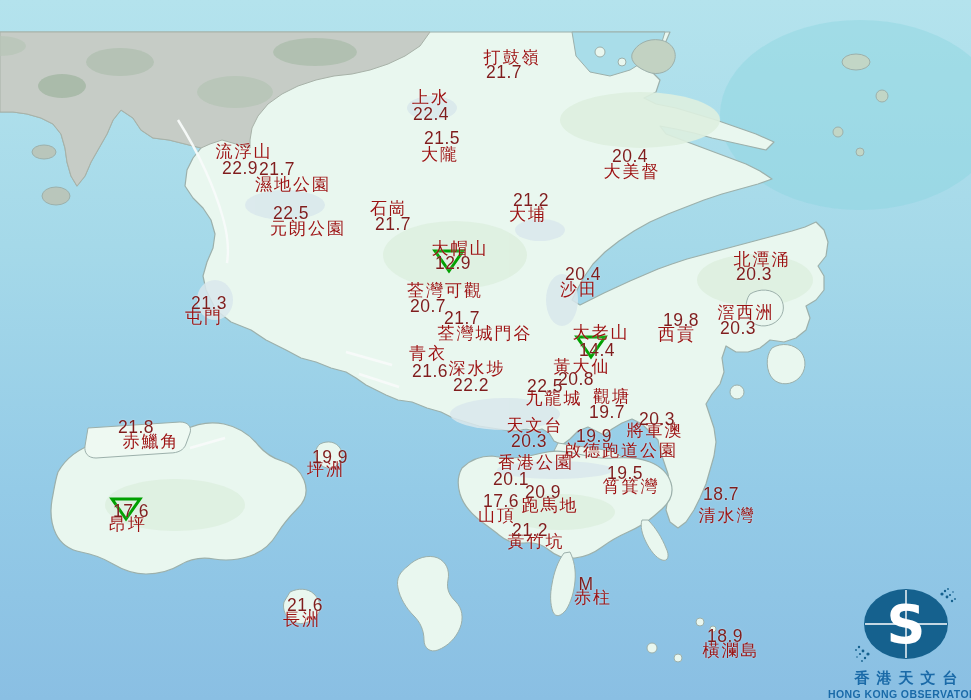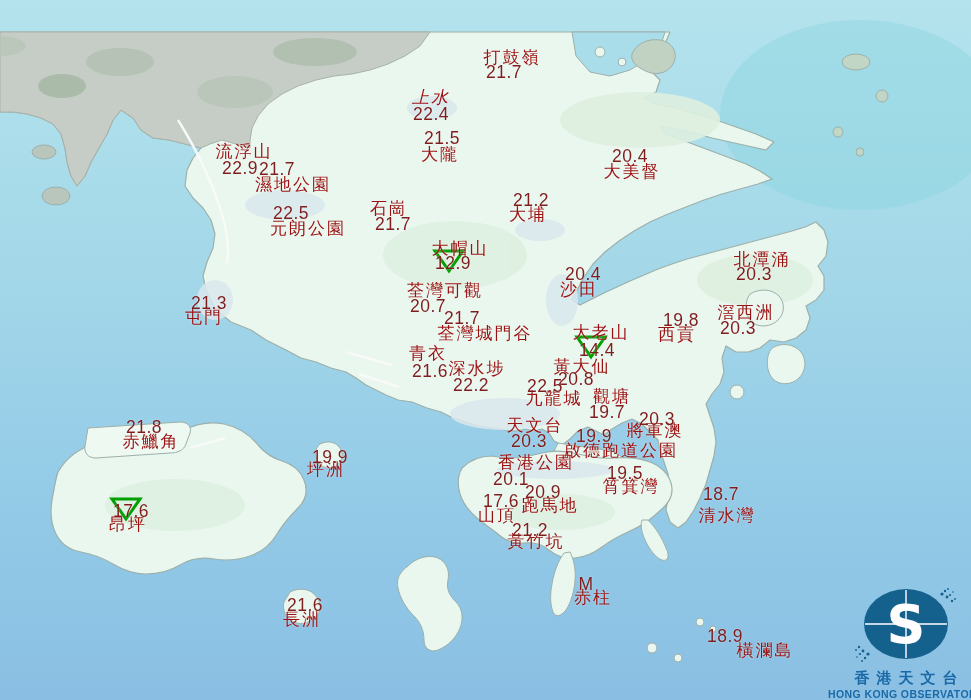--- a/index.html
+++ b/index.html
@@ -108,21 +108,21 @@
       <path d="M178,120 C198,152 214,186 223,218 C228,236 229,250 227,263"></path>
       <path d="M346,352 L392,365"></path>
       <path d="M359,374 L399,387"></path>
       <path d="M190,448 L225,438"></path>
     </g>
   </svg>
 
   <div id="stations">
       <div class="st-name" style="left: 512px; top: 57px;">打鼓嶺</div>
       <div class="st-val" style="left: 504px; top: 72px;">21.7</div>
-      <div class="st-name" style="left: 431px; top: 97px; font-style: italic;">上水</div>
+      <div class="st-name" style="left: 431px; top: 97px;">上水</div>
       <div class="st-val" style="left: 431px; top: 114px;">22.4</div>
       <div class="st-name" style="left: 440px; top: 154px;">大隴</div>
       <div class="st-val" style="left: 442px; top: 138px;">21.5</div>
       <div class="st-name" style="left: 244px; top: 151px;">流浮山</div>
       <div class="st-val" style="left: 240px; top: 168px;">22.9</div>
       <div class="st-name" style="left: 293px; top: 184px;">濕地公園</div>
       <div class="st-val" style="left: 277px; top: 169px;">21.7</div>
       <div class="st-name" style="left: 632px; top: 171px;">大美督</div>
       <div class="st-val" style="left: 630px; top: 156px;">20.4</div>
       <div class="st-name" style="left: 528px; top: 214px;">大埔</div>
@@ -177,33 +177,33 @@
       <div class="st-val" style="left: 625px; top: 473px;">19.5</div>
       <div class="st-name" style="left: 497px; top: 515px;">山頂</div>
       <div class="st-val" style="left: 501px; top: 501px;">17.6</div>
       <div class="st-name" style="left: 550px; top: 505px;">跑馬地</div>
       <div class="st-val" style="left: 543px; top: 492px;">20.9</div>
       <div class="st-name" style="left: 536px; top: 541px;">黃竹坑</div>
       <div class="st-val" style="left: 530px; top: 530px;">21.2</div>
       <div class="st-name" style="left: 593px; top: 597px;">赤柱</div>
       <div class="st-val" style="left: 586px; top: 584px;">M</div>
       <div class="st-name" style="left: 151px; top: 441px;">赤鱲角</div>
-      <div class="st-val" style="left: 144px; top: 427px;">21.8</div>
+      <div class="st-val" style="left: 136px; top: 427px;">21.8</div>
       <div class="st-name" style="left: 326px; top: 469px;">坪洲</div>
       <div class="st-val" style="left: 330px; top: 457px;">19.9</div>
       <div class="st-marker" style="left: 126px; top: 509px;"><svg width="34" height="26" viewBox="0 0 34 26">
           <polygon points="3,3 31,3 17,23" fill="none" stroke="#00a000" stroke-width="3"></polygon>
         </svg></div>
       <div class="st-name" style="left: 128px; top: 524px;">昂坪</div>
       <div class="st-val" style="left: 131px; top: 511px;">17.6</div>
       <div class="st-name" style="left: 302px; top: 619px;">長洲</div>
       <div class="st-val" style="left: 305px; top: 605px;">21.6</div>
       <div class="st-name" style="left: 727px; top: 515px;">清水灣</div>
       <div class="st-val" style="left: 721px; top: 494px;">18.7</div>
-      <div class="st-name" style="left: 731px; top: 650px; margin-left: 34px;">橫瀾島</div>
+      <div class="st-name" style="left: 731px; top: 650px;">橫瀾島</div>
       <div class="st-val" style="left: 725px; top: 636px;">18.9</div>
     </div>
 
 
   <div class="logo">
     <svg width="104" height="80" viewBox="0 0 104 80">
       <ellipse cx="52" cy="38" rx="42" ry="35" fill="#15618e"></ellipse>
       <text x="52" y="57" text-anchor="middle" font-size="54" font-weight="bold" font-family="DejaVu Sans, Liberation Sans, sans-serif" fill="#ffffff">S</text>
       <line x1="11" y1="38" x2="93" y2="38" stroke="#ffffff" stroke-width="1.4"></line>
       <line x1="52" y1="4" x2="52" y2="72" stroke="#ffffff" stroke-width="1.4"></line>

